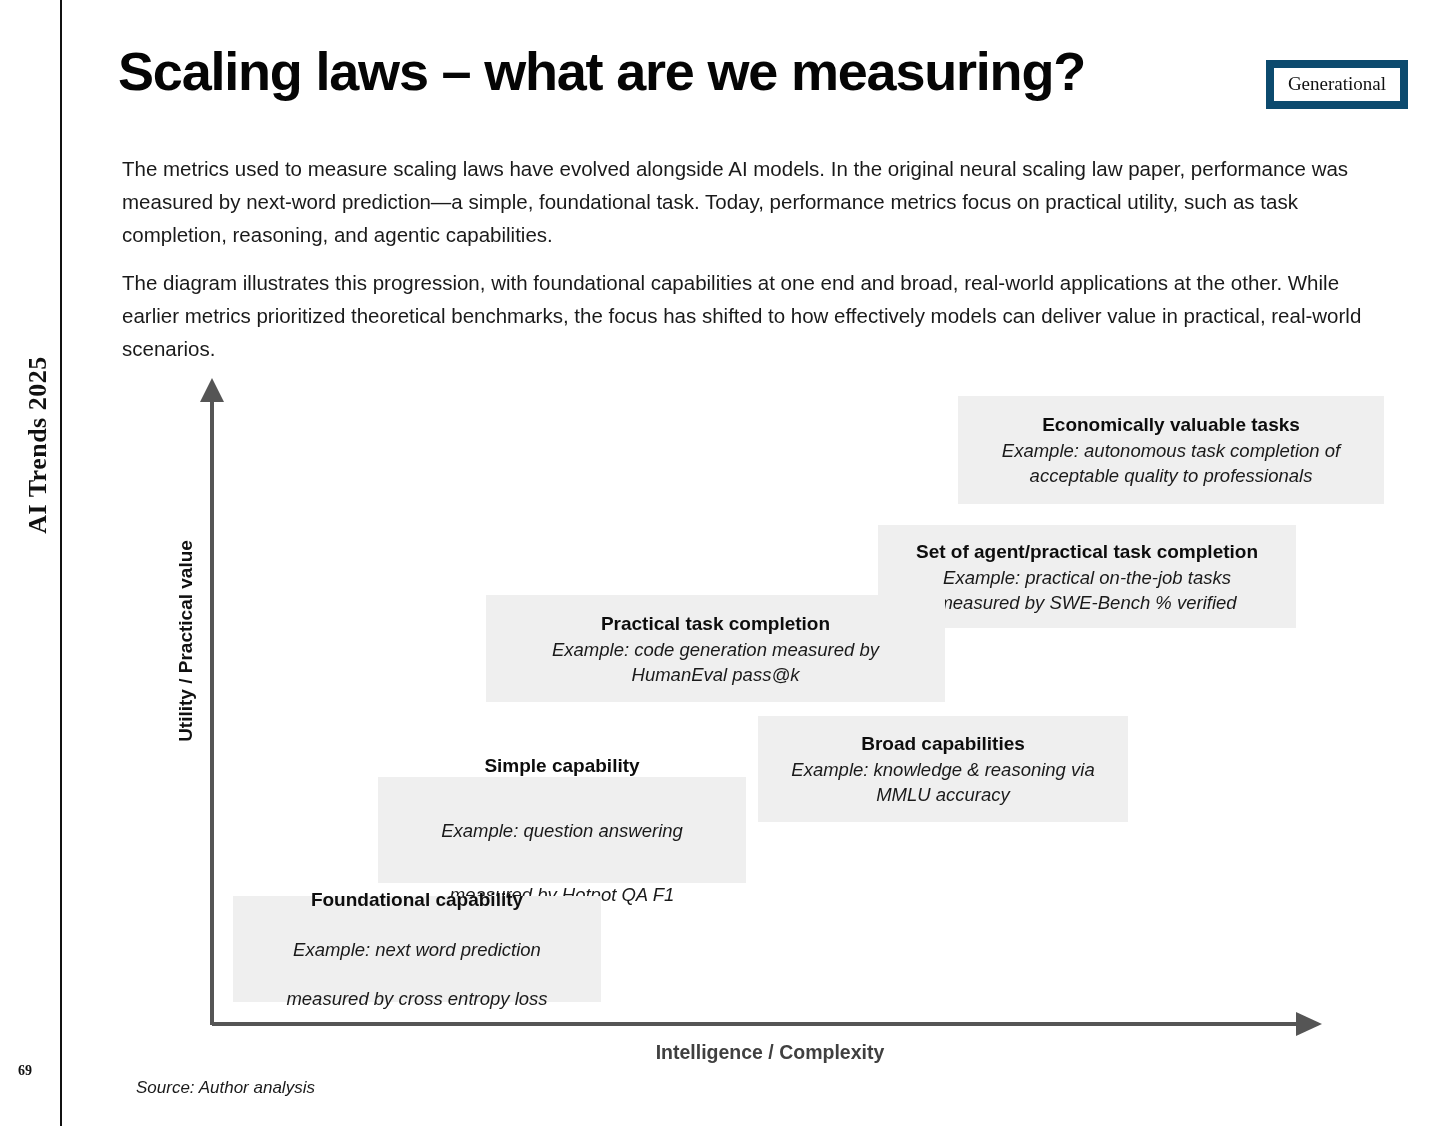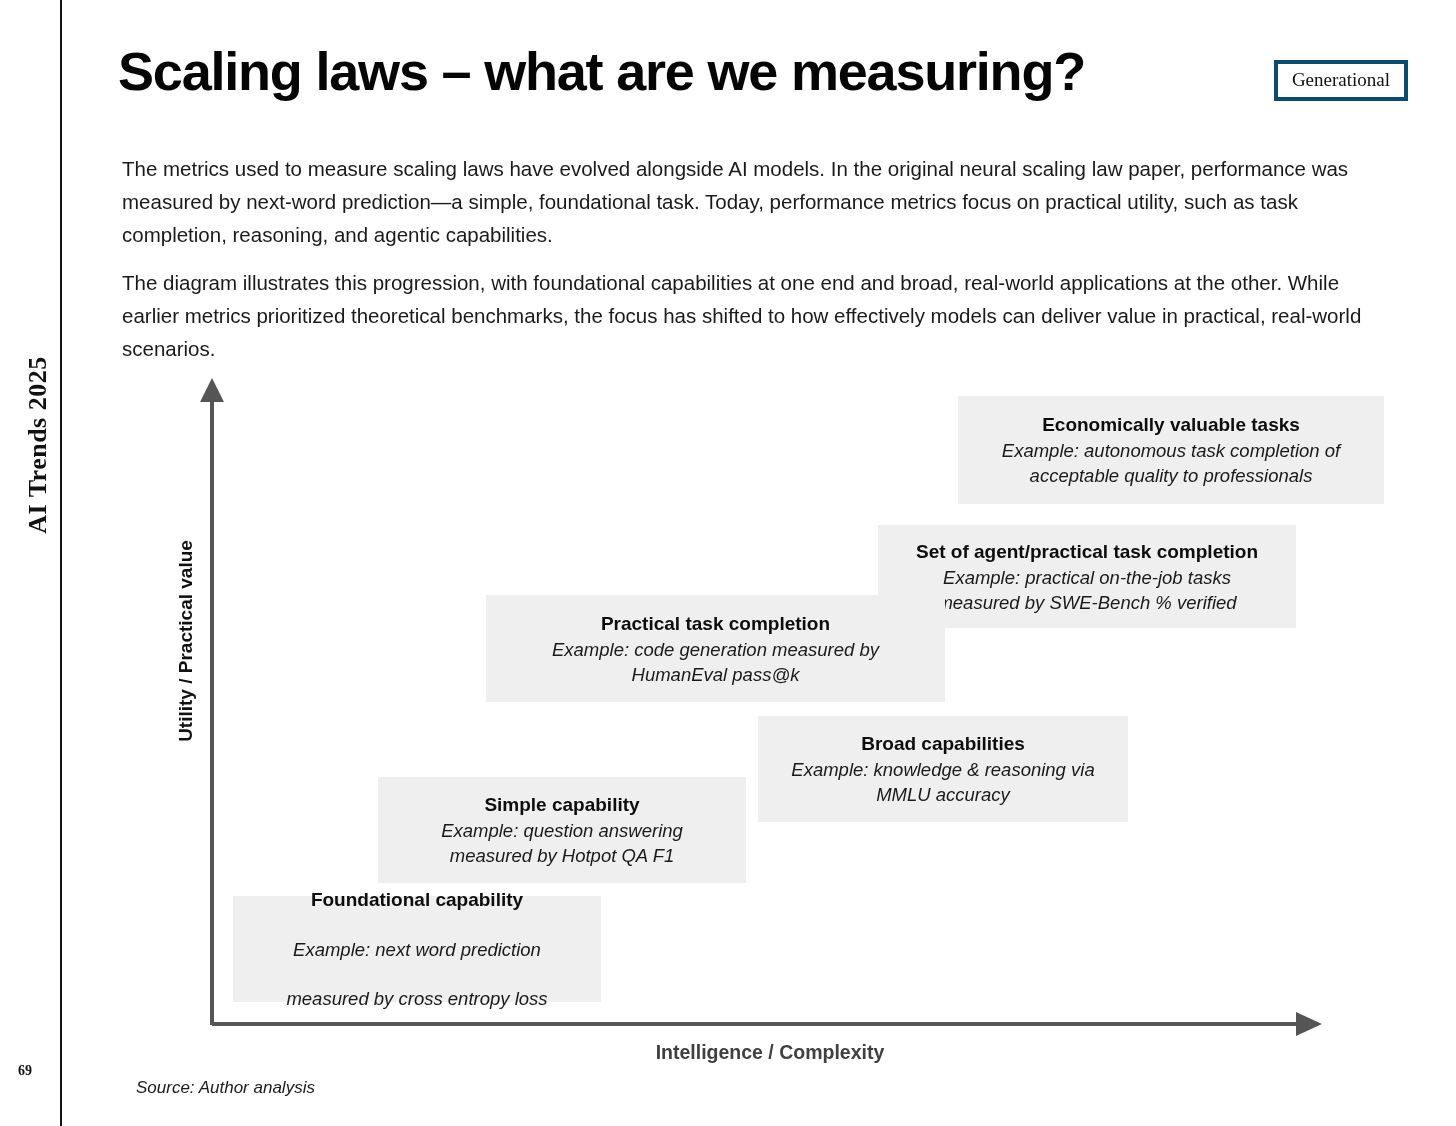--- a/index.html
+++ b/index.html
@@ -65,21 +65,21 @@
     font-weight: bold;
     letter-spacing: -1.2px;
     color: #050505;
     white-space: nowrap;
   }
 
   .badge {
     position: absolute;
     right: 48px;
     top: 60px;
-    border: 4px solid #0c4a6e;
+    border: 8px solid #0c4a6e;
     padding: 5px 14px 6px;
     font-family: "Liberation Serif", serif;
     font-size: 19px;
     color: #111111;
     background: #ffffff;
     white-space: nowrap;
   }
 
   
   .body-copy {
@@ -213,21 +213,21 @@
       <div class="stage-example">Example: code generation measured by</div>
       <div class="stage-example">HumanEval pass@k</div>
     </div>
 
     <div class="stage" style="left:758px; top:716px; width:370px; height:106px;">
       <div class="stage-title">Broad capabilities</div>
       <div class="stage-example">Example: knowledge &amp; reasoning via</div>
       <div class="stage-example">MMLU accuracy</div>
     </div>
 
-    <div class="stage" style="left:378px; top:777px; width:368px; height:106px;">
+    <div class="stage" style="left:378px; top:777px; width:368px; height:106px;gap:39px;">
       <div class="stage-title">Simple capability</div>
       <div class="stage-example">Example: question answering</div>
       <div class="stage-example">measured by Hotpot QA F1</div>
     </div>
 
     <div class="stage" style="left:233px; top:896px; width:368px; height:106px;gap:24px;">
       <div class="stage-title">Foundational capability</div>
       <div class="stage-example">Example: next word prediction</div>
       <div class="stage-example">measured by cross entropy loss</div>
     </div>

